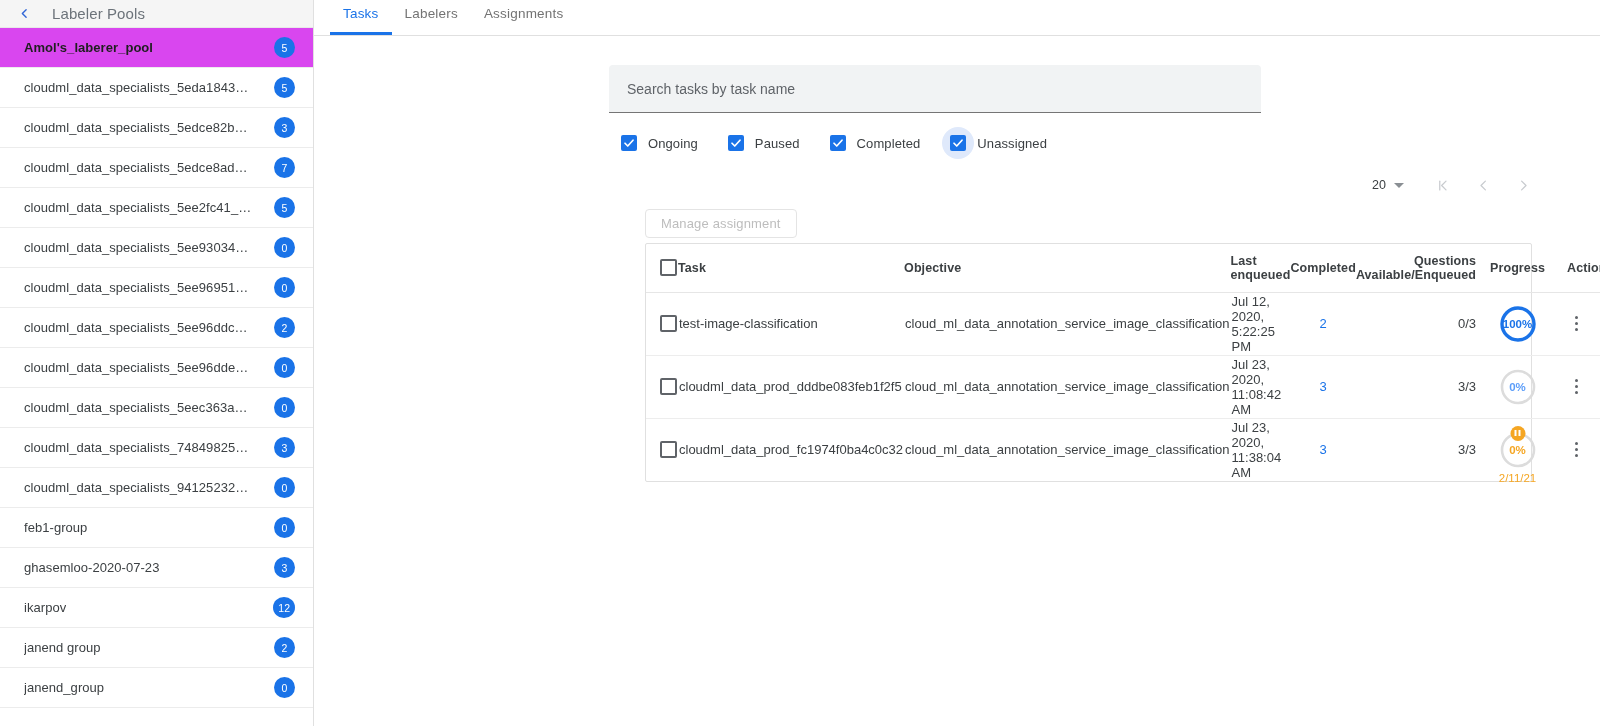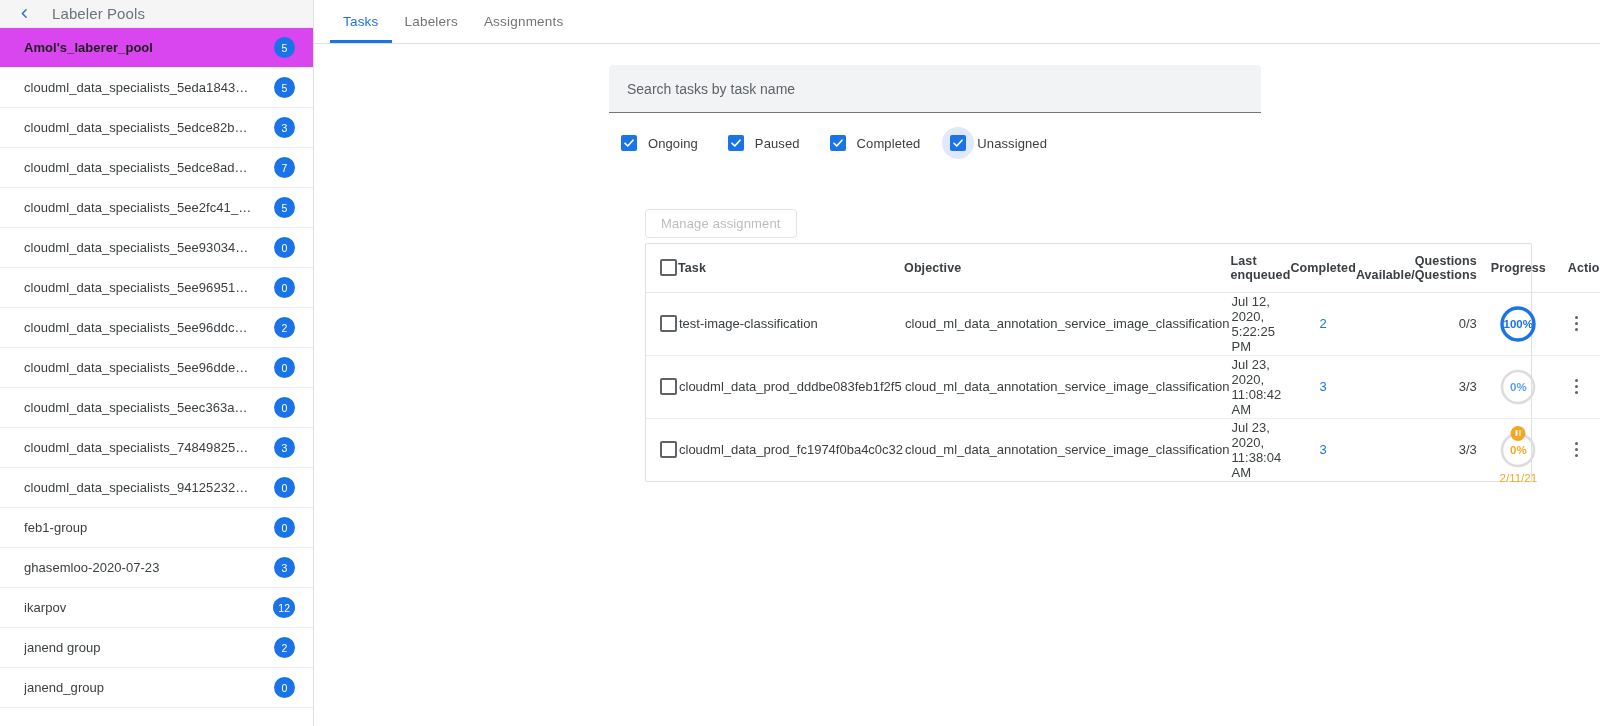--- a/index.html
+++ b/index.html
@@ -82,24 +82,24 @@
   }
 
   
   .main {
     flex: 1;
     height: 726px;
     position: relative;
     background: #ffffff;
   }
   .tabs-bar {
-    height: 44px;
+    height: 36px;
     border-bottom: 1px solid #e0e0e0;
     display: flex;
-    align-items: center;
+    align-items: flex-end;
     padding-left: 16px;
     background: #fff;
   }
   .tab {
     height: 43px;
     display: flex;
     align-items: center;
     padding: 0 13px;
     font-size: 13.5px;
     color: #737373;
@@ -451,39 +451,61 @@
                 <svg width="12" height="12" viewBox="0 0 24 24" fill="none" stroke="#ffffff" stroke-width="3.4" stroke-linecap="round" stroke-linejoin="round">
                   <polyline points="4 12.5 9.5 18 20 6.5"></polyline>
                 </svg>
               </div>
             </div>
             <span class="filter-label">Unassigned</span>
           </div>
         </div>
     </div>
 
+    <div class="paginator">
+      <div class="page-size">
+        <span>20</span>
+        <span class="caret"></span>
+      </div>
+      <div class="pg-btn disabled">
+        <svg width="15" height="15" viewBox="0 0 24 24" fill="none" stroke="currentColor" stroke-width="2" stroke-linecap="round" stroke-linejoin="round">
+            <polyline points="16 5 9 12 16 19"></polyline>
+            <line x1="6" y1="5" x2="6" y2="19"></line>
+          </svg>
+      </div>
+      <div class="pg-btn disabled">
+        <svg width="15" height="15" viewBox="0 0 24 24" fill="none" stroke="currentColor" stroke-width="2" stroke-linecap="round" stroke-linejoin="round">
+            <polyline points="15 5 8 12 15 19"></polyline>
+          </svg>
+      </div>
+      <div class="pg-btn disabled">
+        <svg width="15" height="15" viewBox="0 0 24 24" fill="none" stroke="currentColor" stroke-width="2" stroke-linecap="round" stroke-linejoin="round">
+            <polyline points="9 5 16 12 9 19"></polyline>
+          </svg>
+      </div>
+    </div>
 
     <div class="manage-btn">
       <span>Manage assignment</span>
     </div>
 
     <div class="table-card">
       <table>
         <thead>
           <tr>
             <th class="c-check">
               <div class="box-cb"></div>
             </th>
             <th class="c-task">Task</th>
             <th class="c-obj">Objective</th>
             <th class="c-enq">Last enqueued</th>
             <th class="c-assigned">Completed</th>
             <th class="c-quest">
               <div>Questions</div>
-              <div>Available/Questions</div>
+              <div>Available/Enqueued</div>
             </th>
             <th class="c-prog">Progress</th>
             <th class="c-act">Actions</th>
           </tr>
         </thead>
         <tbody id="table-body">
             <tr>
               <td class="c-check">
                 <div class="box-cb"></div>
               </td>

